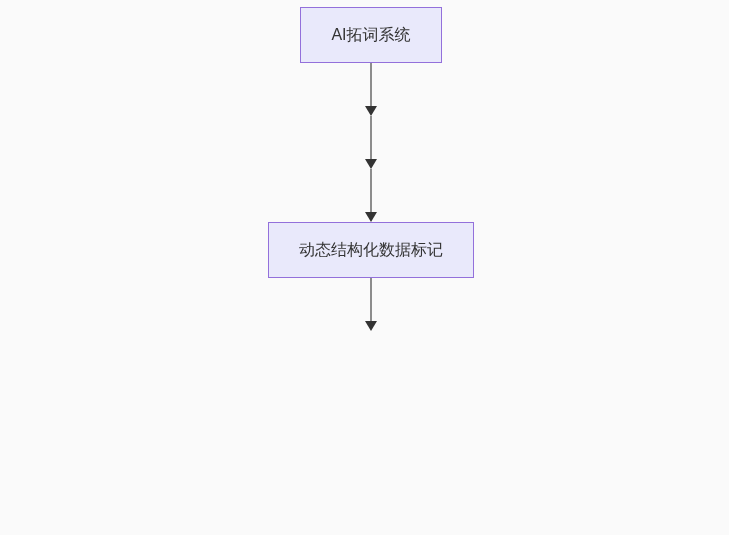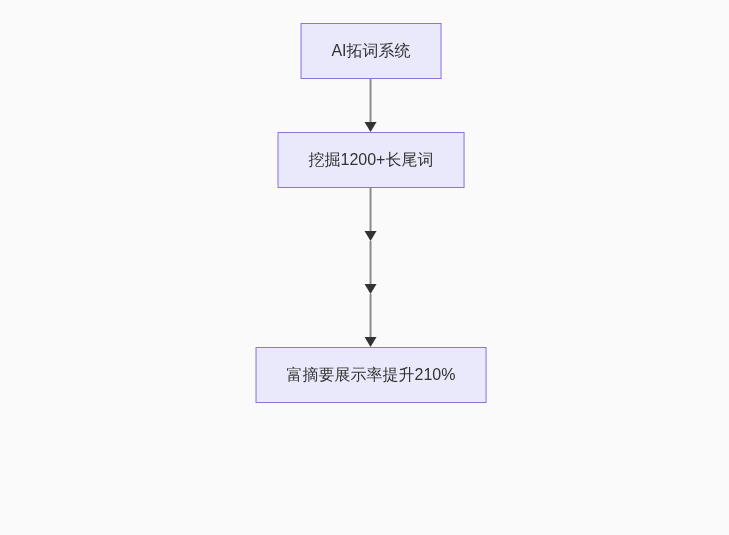--- a/index.html
+++ b/index.html
@@ -18,21 +18,21 @@
   body {
     width: 729px;
     height: 535px;
     position: relative;
     overflow: hidden;
     background: var(--background);
     font-family: "Liberation Sans", "DejaVu Sans", sans-serif;
   }
   .diagram {
     position: absolute;
-    top: 23px;
+    top: 7px;
     left: 371px;
     transform: translateX(-50%);
     display: flex;
     flex-direction: column;
     align-items: center;
   }
   .node {
     height: 56px;
     padding: 0 30px;
     background: var(--node_fill);
@@ -82,38 +82,35 @@
 
   <div class="node">
     <span class="node-label">AI拓词系统</span>
   </div>
 
   <div class="edge">
     <div class="edge-line"></div>
     <div class="edge-head"></div>
   </div>
 
-  <div class="node">
-    <span class="node-label">挖掘1200+长尾词</span>
-  </div>
-
-  <div class="edge">
-    <div class="edge-line"></div>
-    <div class="edge-head"></div>
-  </div>
-
 
   <div class="edge">
     <div class="edge-line"></div>
     <div class="edge-head"></div>
   </div>
 
 
   <div class="edge">
     <div class="edge-line"></div>
     <div class="edge-head"></div>
   </div>
 
   <div class="node">
-    <span class="node-label">富摘要展示率提升210%</span>
+    <span class="node-label">动态结构化数据标记</span>
   </div>
+
+  <div class="edge">
+    <div class="edge-line"></div>
+    <div class="edge-head"></div>
+  </div>
+
 
 </div>
 
 </body></html>

